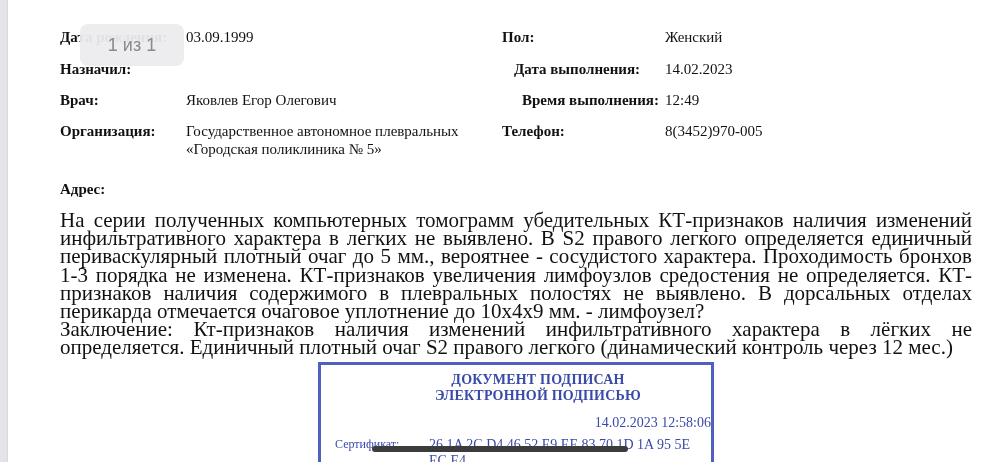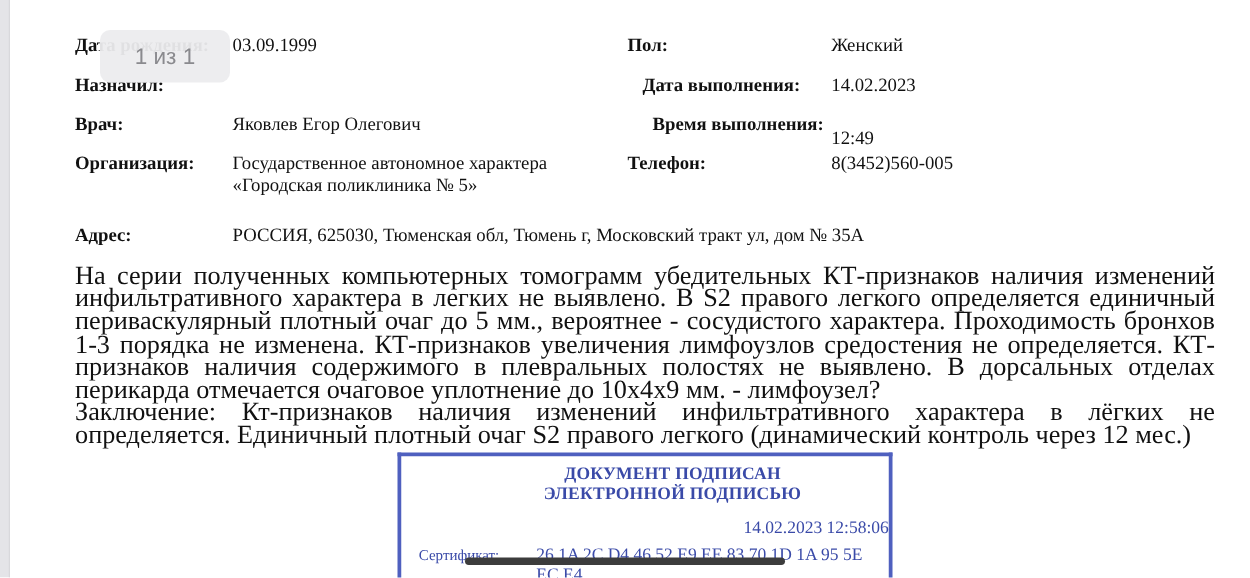--- a/index.html
+++ b/index.html
@@ -69,38 +69,37 @@
   <div class="field val" style="left:186px; top:29px;">03.09.1999</div>
 
   <div class="field lbl" style="left:60px; top:61px;">Назначил:</div>
   <div class="field val" style="left:186px; top:61px;"></div>
 
   <div class="field lbl" style="left:60px; top:92px;">Врач:</div>
   <div class="field val" style="left:186px; top:92px;">Яковлев Егор Олегович</div>
 
   <div class="field lbl" style="left:60px; top:123px;">Организация:</div>
   <div class="field val" style="left:186px; top:123px; line-height:17.5px;">
-    <div>Государственное автономное характера</div>
+    <div>Государственное автономное плевральных</div>
     <div>«Городская поликлиника № 5»</div>
   </div>
 
   <div class="field lbl" style="left:60px; top:181px;">Адрес:</div>
-  <div class="field val" style="left:186px; top:181px;">РОССИЯ, 625030, Тюменская обл, Тюмень г, Московский тракт ул, дом № 35А</div>
 
   <div class="field lbl" style="left:502px; top:29px;">Пол:</div>
   <div class="field val" style="left:665px; top:29px;">Женский</div>
 
   <div class="field lbl" style="left:476px; top:61px;margin-left:38px;">Дата выполнения:</div>
   <div class="field val" style="left:665px; top:61px;">14.02.2023</div>
 
   <div class="field lbl" style="left:522px; top:92px;">Время выполнения:</div>
-  <div class="field val" style="left:665px; top:92px;margin-top:11px;">12:49</div>
+  <div class="field val" style="left:665px; top:92px;">12:49</div>
 
   <div class="field lbl" style="left:502px; top:123px;">Телефон:</div>
-  <div class="field val" style="left:665px; top:123px;">8(3452)560-005</div>
+  <div class="field val" style="left:665px; top:123px;">8(3452)970-005</div>
 
   <div class="para">
     <p>На серии полученных компьютерных томограмм убедительных КТ-признаков наличия изменений инфильтративного характера в легких не выявлено. В S2 правого легкого определяется единичный периваскулярный плотный очаг до 5 мм., вероятнее - сосудистого характера. Проходимость бронхов 1-3 порядка не изменена. КТ-признаков увеличения лимфоузлов средостения не определяется. КТ-признаков наличия содержимого в плевральных полостях не выявлено. В дорсальных отделах перикарда отмечается очаговое уплотнение до 10х4х9 мм. - лимфоузел?</p>
     <p>Заключение: Кт-признаков наличия изменений инфильтративного характера в лёгких не определяется. Единичный плотный очаг S2 правого легкого (динамический контроль через 12 мес.)</p>
   </div>
 
   <div class="stamp">
     <div class="stamp-title">
       <div>ДОКУМЕНТ ПОДПИСАН</div>
       <div>ЭЛЕКТРОННОЙ ПОДПИСЬЮ</div>

